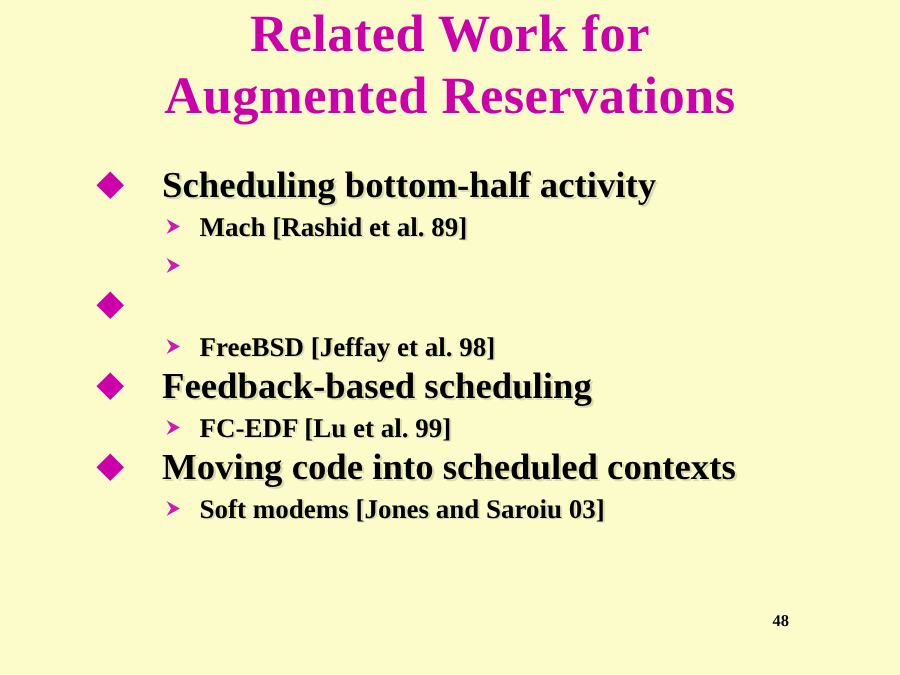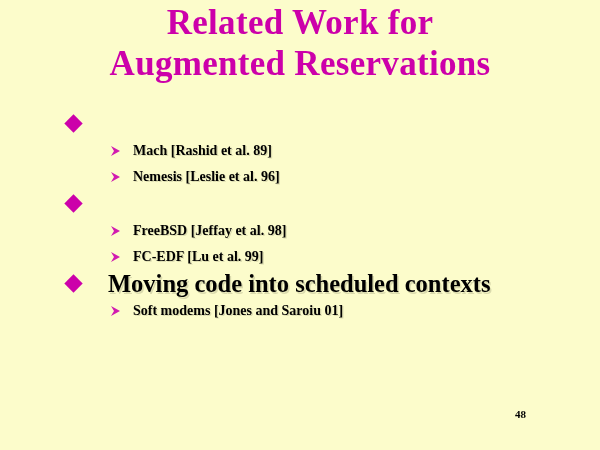--- a/index.html
+++ b/index.html
@@ -73,21 +73,21 @@
   .l2 {
     position: relative;
     padding-left: 133px;
     padding-right: 30px;
     min-height: 26px;
     margin-bottom: 0px;
   }
   .l2 .l2-text {
     color: #000000;
     font-weight: bold;
-    font-size: 14px;
+    font-size: 18px;
     line-height: 26px;
     text-shadow: 1.3px 1.3px 0 rgba(190,190,150,0.5);
   }
   .l2 .bullet-arrow {
     position: absolute;
     left: 108px;
     top: 5px;
     width: 16px;
     height: 16px;
     line-height: 16px;
@@ -119,54 +119,58 @@
   <div class="title-block">
     <div class="title-line">Related Work for</div>
     <div class="title-line">Augmented Reservations</div>
   </div>
 
   <div class="body-block">
 
     <div class="grp">
       <div class="l1">
         <span class="bullet-diamond"></span>
+        <span class="l1-text">Scheduling bottom-half activity</span>
       </div>
       <div class="l2">
         <span class="bullet-arrow">
           <svg width="16" height="16" viewBox="0 0 16 16">
               <path d="M3 3 L12 8 L3 13 L6 8 Z" fill="#D11BB0"></path>
             </svg>
         </span>
         <span class="l2-text">Mach [Rashid et al. 89]</span>
       </div>
       <div class="l2">
         <span class="bullet-arrow">
           <svg width="16" height="16" viewBox="0 0 16 16">
               <path d="M3 3 L12 8 L3 13 L6 8 Z" fill="#D11BB0"></path>
             </svg>
         </span>
-        <span class="l2-text">Nemesis [Leslie et al. 96]</span>
       </div>
     </div>
 
     <div class="grp">
       <div class="l1">
         <span class="bullet-diamond"></span>
       </div>
       <div class="l2">
         <span class="bullet-arrow">
           <svg width="16" height="16" viewBox="0 0 16 16">
               <path d="M3 3 L12 8 L3 13 L6 8 Z" fill="#D11BB0"></path>
             </svg>
         </span>
         <span class="l2-text">FreeBSD [Jeffay et al. 98]</span>
       </div>
     </div>
 
     <div class="grp">
+      <div class="l1">
+        <span class="bullet-diamond"></span>
+        <span class="l1-text">Feedback-based scheduling</span>
+      </div>
       <div class="l2">
         <span class="bullet-arrow">
           <svg width="16" height="16" viewBox="0 0 16 16">
               <path d="M3 3 L12 8 L3 13 L6 8 Z" fill="#D11BB0"></path>
             </svg>
         </span>
         <span class="l2-text">FC-EDF [Lu et al. 99]</span>
       </div>
     </div>
 
@@ -174,21 +178,21 @@
       <div class="l1">
         <span class="bullet-diamond"></span>
         <span class="l1-text">Moving code into scheduled contexts</span>
       </div>
       <div class="l2">
         <span class="bullet-arrow">
           <svg width="16" height="16" viewBox="0 0 16 16">
               <path d="M3 3 L12 8 L3 13 L6 8 Z" fill="#D11BB0"></path>
             </svg>
         </span>
-        <span class="l2-text">Soft modems [Jones and Saroiu 01]</span>
+        <span class="l2-text">Soft modems [Jones and Saroiu 03]</span>
       </div>
     </div>
 
   </div>
 
   <div class="page-number">48</div>
 
 </div>
 
 </body></html>

